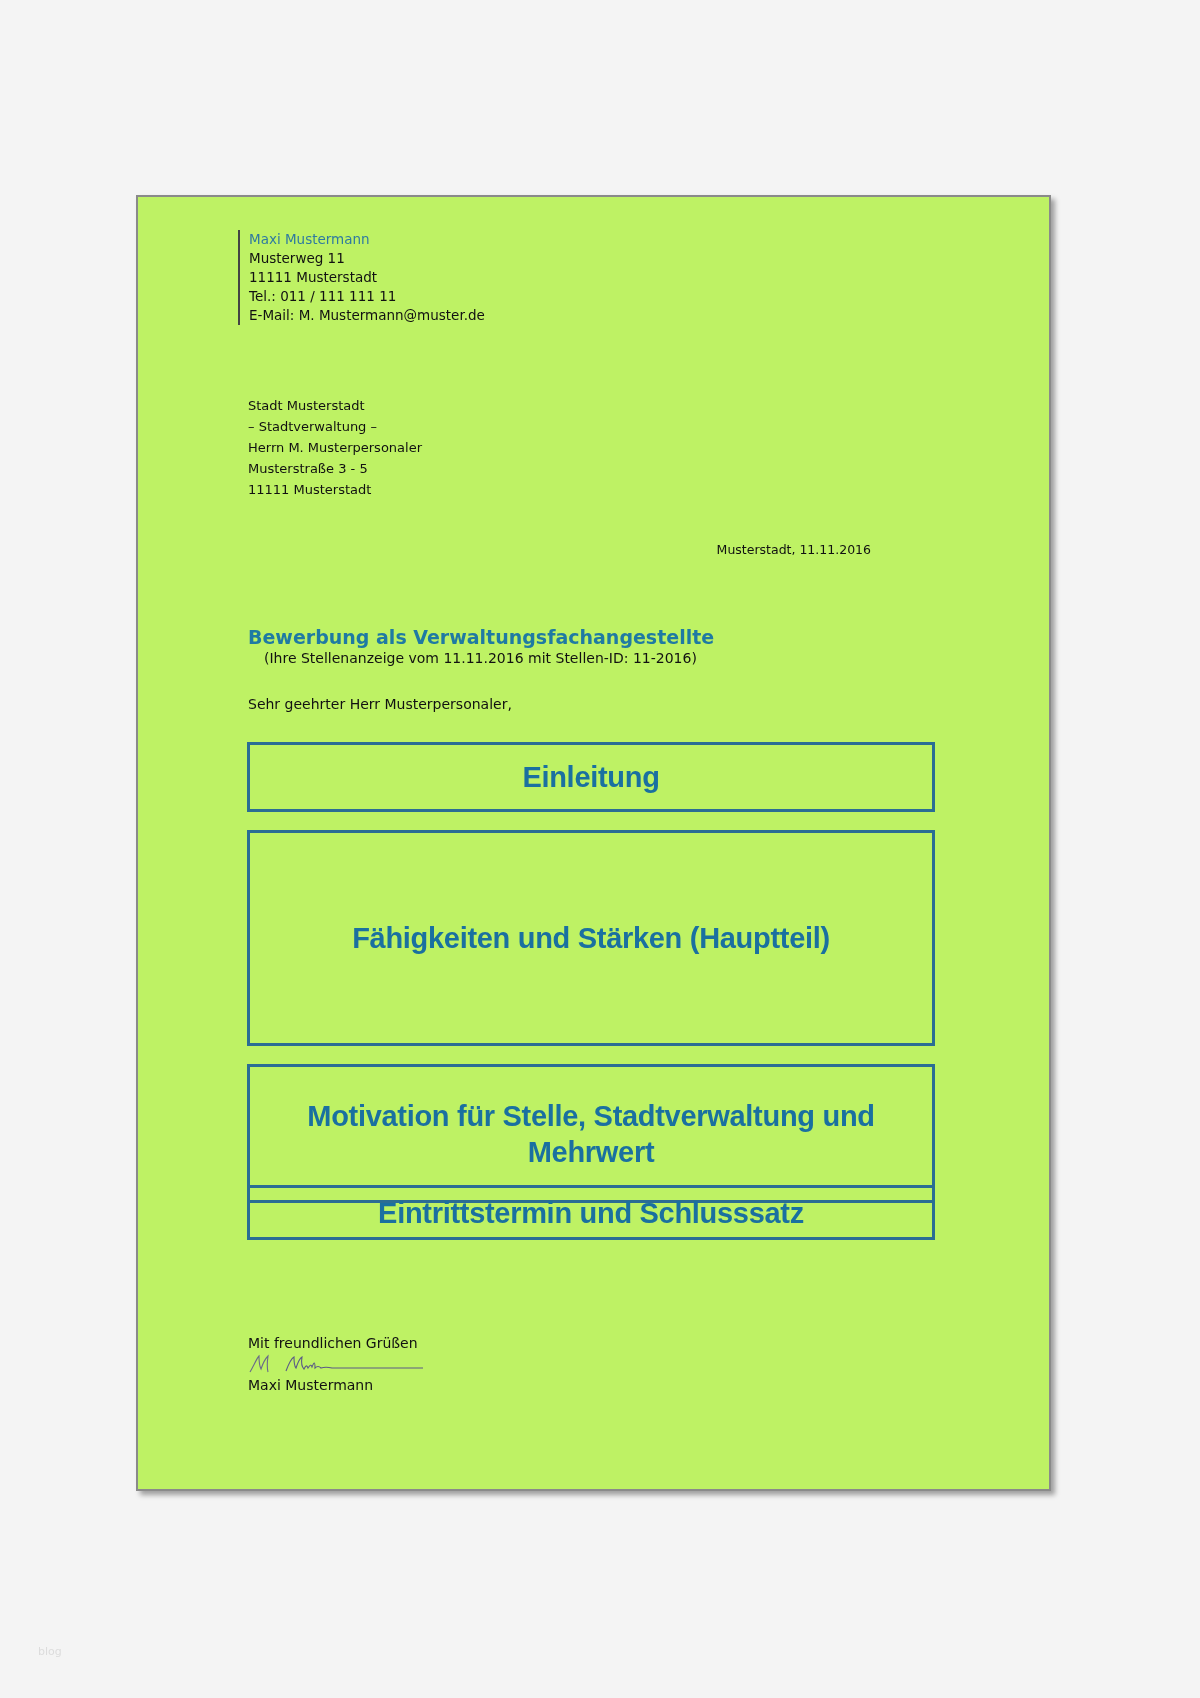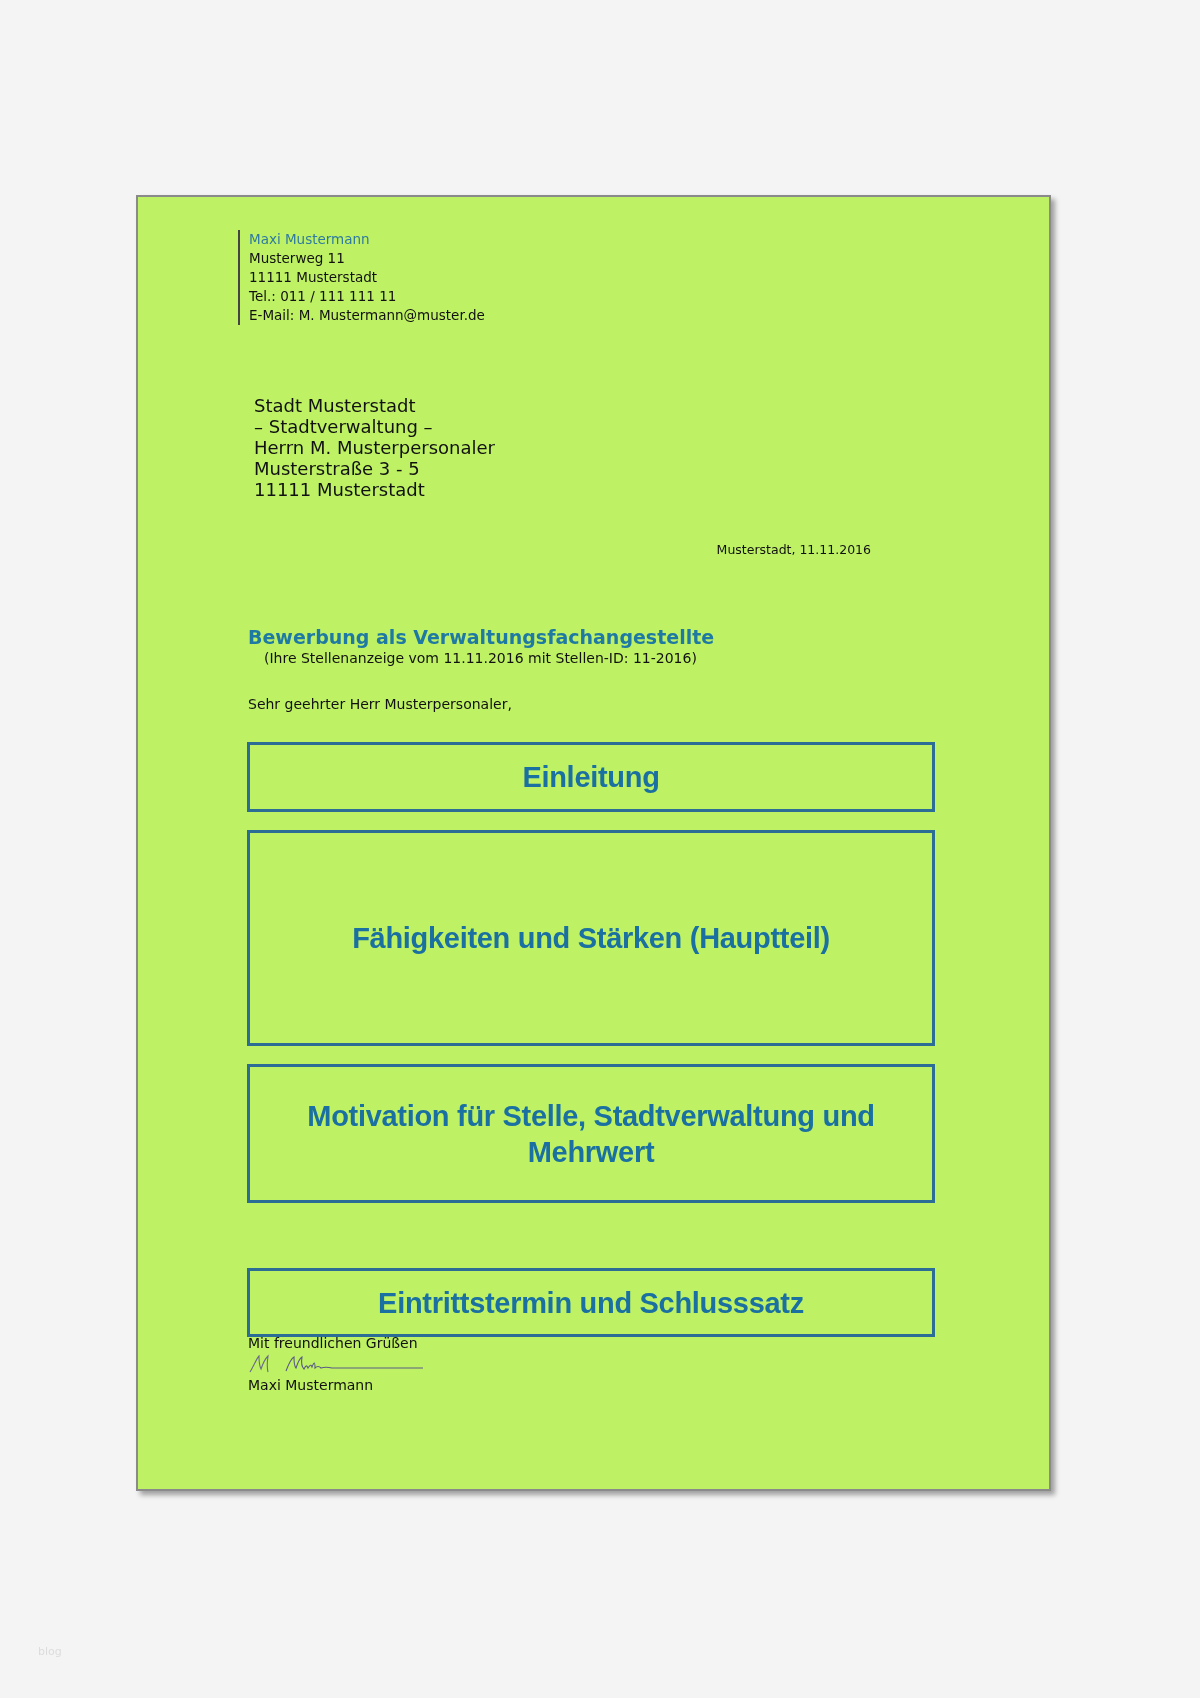--- a/index.html
+++ b/index.html
@@ -24,22 +24,22 @@
     left: 100px; top: 33px;
     border-left: 2px solid #444;
     padding-left: 9px;
     font-size: 13.5px;
     line-height: 19px;
     color: #111;
   }
   .sender .name { color: #2f7aa0; }
   .recipient {
     position: absolute;
-    left: 116px; top: 198px;
-    font-size: 18px;
+    left: 110px; top: 198px;
+    font-size: 13px;
     line-height: 21px;
     color: #111;
   }
   .date {
     position: absolute;
     right: 178px; top: 345px;
     font-size: 12.5px;
     color: #111;
   }
   .subject {
@@ -74,21 +74,21 @@
     font-family: Liberation Sans, sans-serif;
     font-weight: bold;
     font-size: 29px;
     line-height: 36px;
     color: #1a70a0;
     letter-spacing: -0.3px;
   }
   .box1 { top: 545px; height: 70px; }
   .box2 { top: 633px; height: 216px; }
   .box3 { top: 867px; height: 139px; padding: 0 30px; }
-  .box4 { top: 1071px; height: 69px; }
+  .box4 { top: 988px; height: 55px; }
   .closing {
     position: absolute;
     left: 110px; top: 1136px;
     font-size: 14px;
     line-height: 20px;
     color: #111;
   }
   .signature {
     display: block;
     height: 22px;

